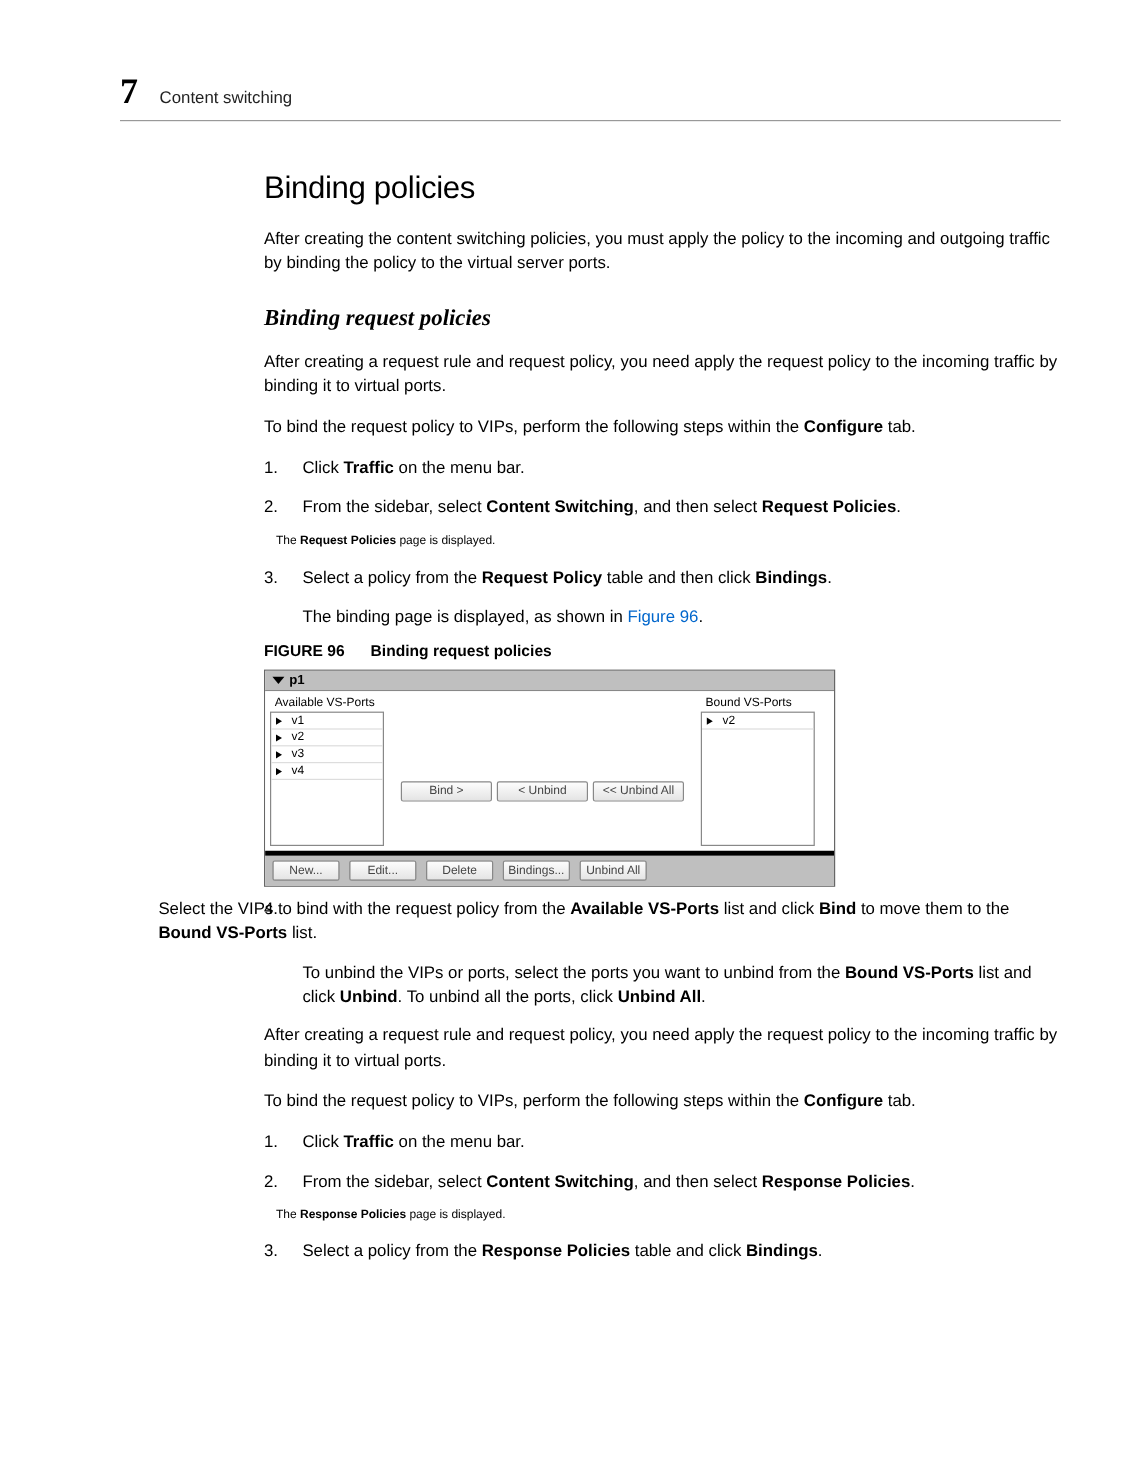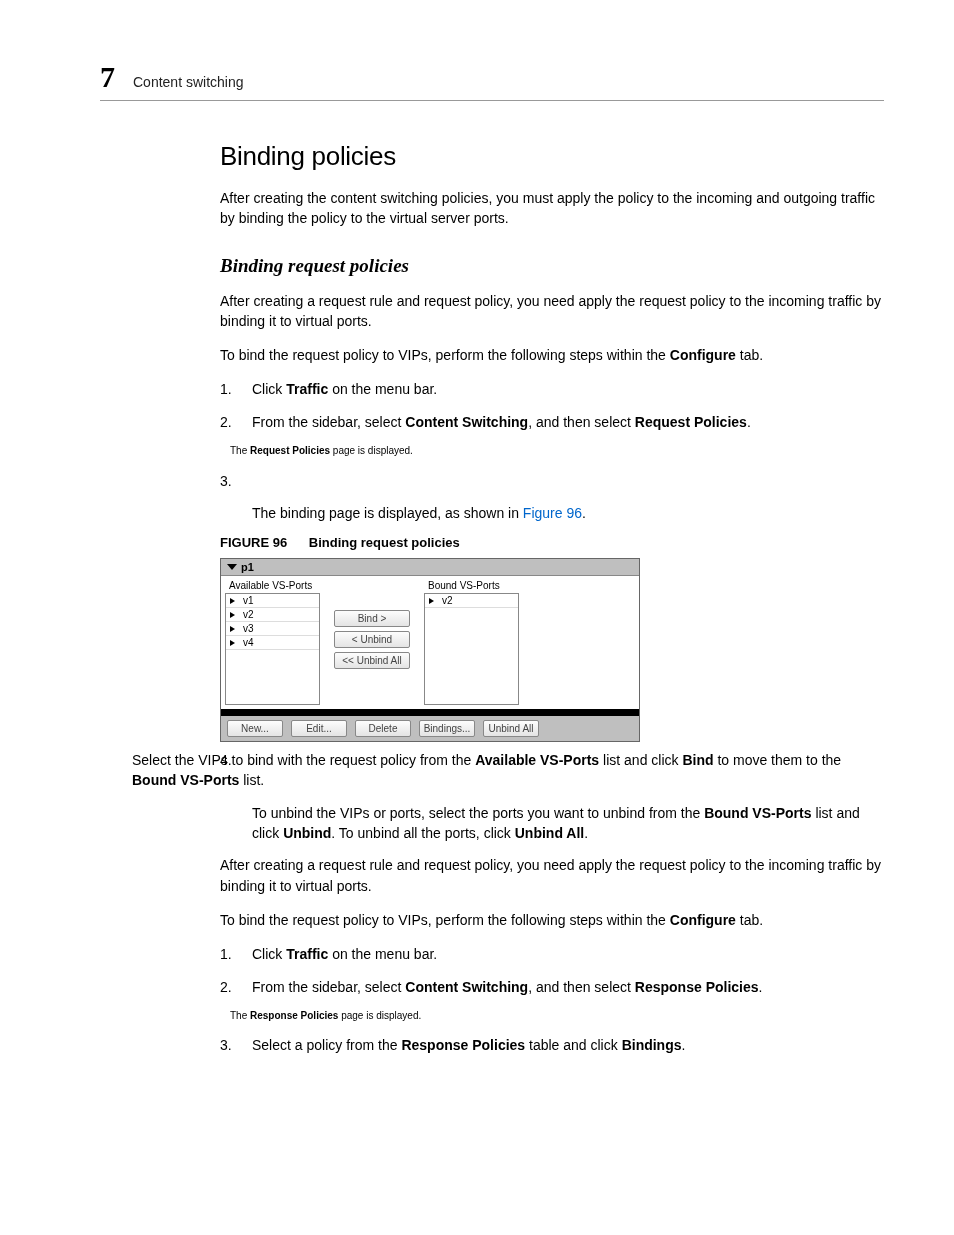--- a/index.html
+++ b/index.html
@@ -89,21 +89,21 @@
     font-size: 13px;
     margin-top: 10px;
     margin-bottom: 8px;
   }
   .fig-caption .fig-label { font-weight: bold; }
   .fig-caption .fig-title { font-weight: bold; margin-left: 18px; }
 
   
   .figure {
     border: 1px solid #666;
-    width: 420px;
+    width: 476px;
     background: #fff;
     font-family: Tahoma, Arial, sans-serif;
     font-size: 11px;
     margin-bottom: 8px;
   }
   .figure .titlebar {
     background: #bfbfbf;
     padding: 2px 6px;
     border-bottom: 1px solid #888;
     display: flex;
@@ -145,21 +145,21 @@
   }
   .row-tri {
     width: 0; height: 0;
     border-top: 3px solid transparent;
     border-bottom: 3px solid transparent;
     border-left: 5px solid #000;
     display: inline-block;
   }
   .mid-btns {
     display: flex;
-    flex-direction: column;
+    flex-direction: row;
     gap: 4px;
     padding: 34px 10px 0 10px;
     align-items: center;
   }
   .btn {
     background: linear-gradient(#fdfdfd, #e4e4e4);
     border: 1px solid #888;
     font-size: 10px;
     padding: 2px 0;
     width: 76px;
@@ -168,21 +168,21 @@
     border-radius: 2px;
   }
   .left-col, .right-col {
     padding: 2px 4px 4px 4px;
   }
   .bottom-bar {
     background: #bfbfbf;
     padding: 4px 6px;
     display: flex;
     gap: 8px;
-    border-top: 7px solid #000000;
+    border-top: 4px solid #000000;
   }
   .bottom-bar .bbtn {
     background: linear-gradient(#fdfdfd, #e4e4e4);
     border: 1px solid #888;
     font-size: 10px;
     padding: 2px 0;
     width: 56px;
     text-align: center;
     color: #444;
     border-radius: 2px;
@@ -226,20 +226,23 @@
         <span>From the sidebar, select </span><span class="bold">Content Switching</span><span>, and then select </span><span class="bold">Request Policies</span><span>.</span>
       </span>
     </div>
 
     <p class="sub2">
       <span>The </span><span class="bold">Request Policies</span><span> page is displayed.</span>
     </p>
 
     <div class="step">
       <span class="step-num">3.</span>
+      <span>
+        <span>Select a policy from the </span><span class="bold">Request Policy</span><span> table and then click </span><span class="bold">Bindings</span><span>.</span>
+      </span>
     </div>
 
     <p class="sub">
       <span>The binding page is displayed, as shown in </span><span class="link">Figure 96</span><span>.</span>
     </p>
 
     <p class="fig-caption">
       <span class="fig-label">FIGURE 96</span>
       <span class="fig-title">Binding request policies</span>
     </p>

